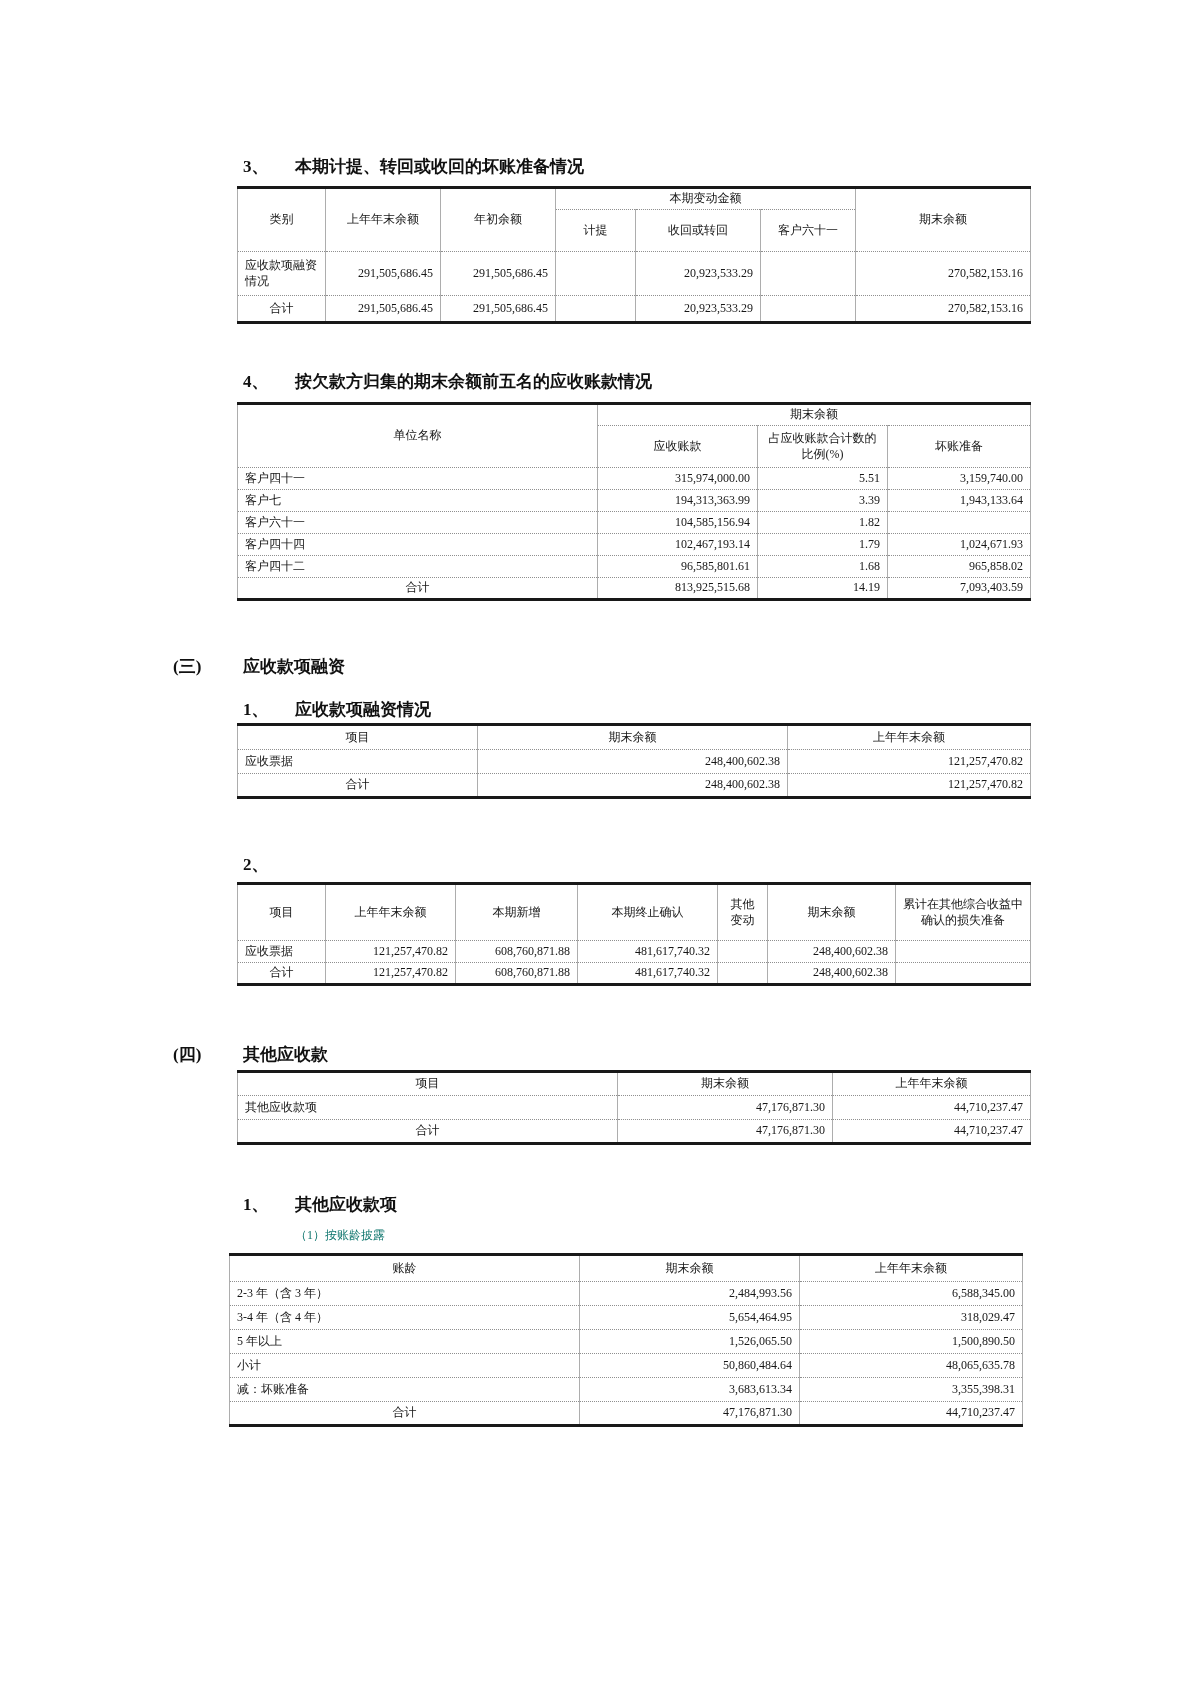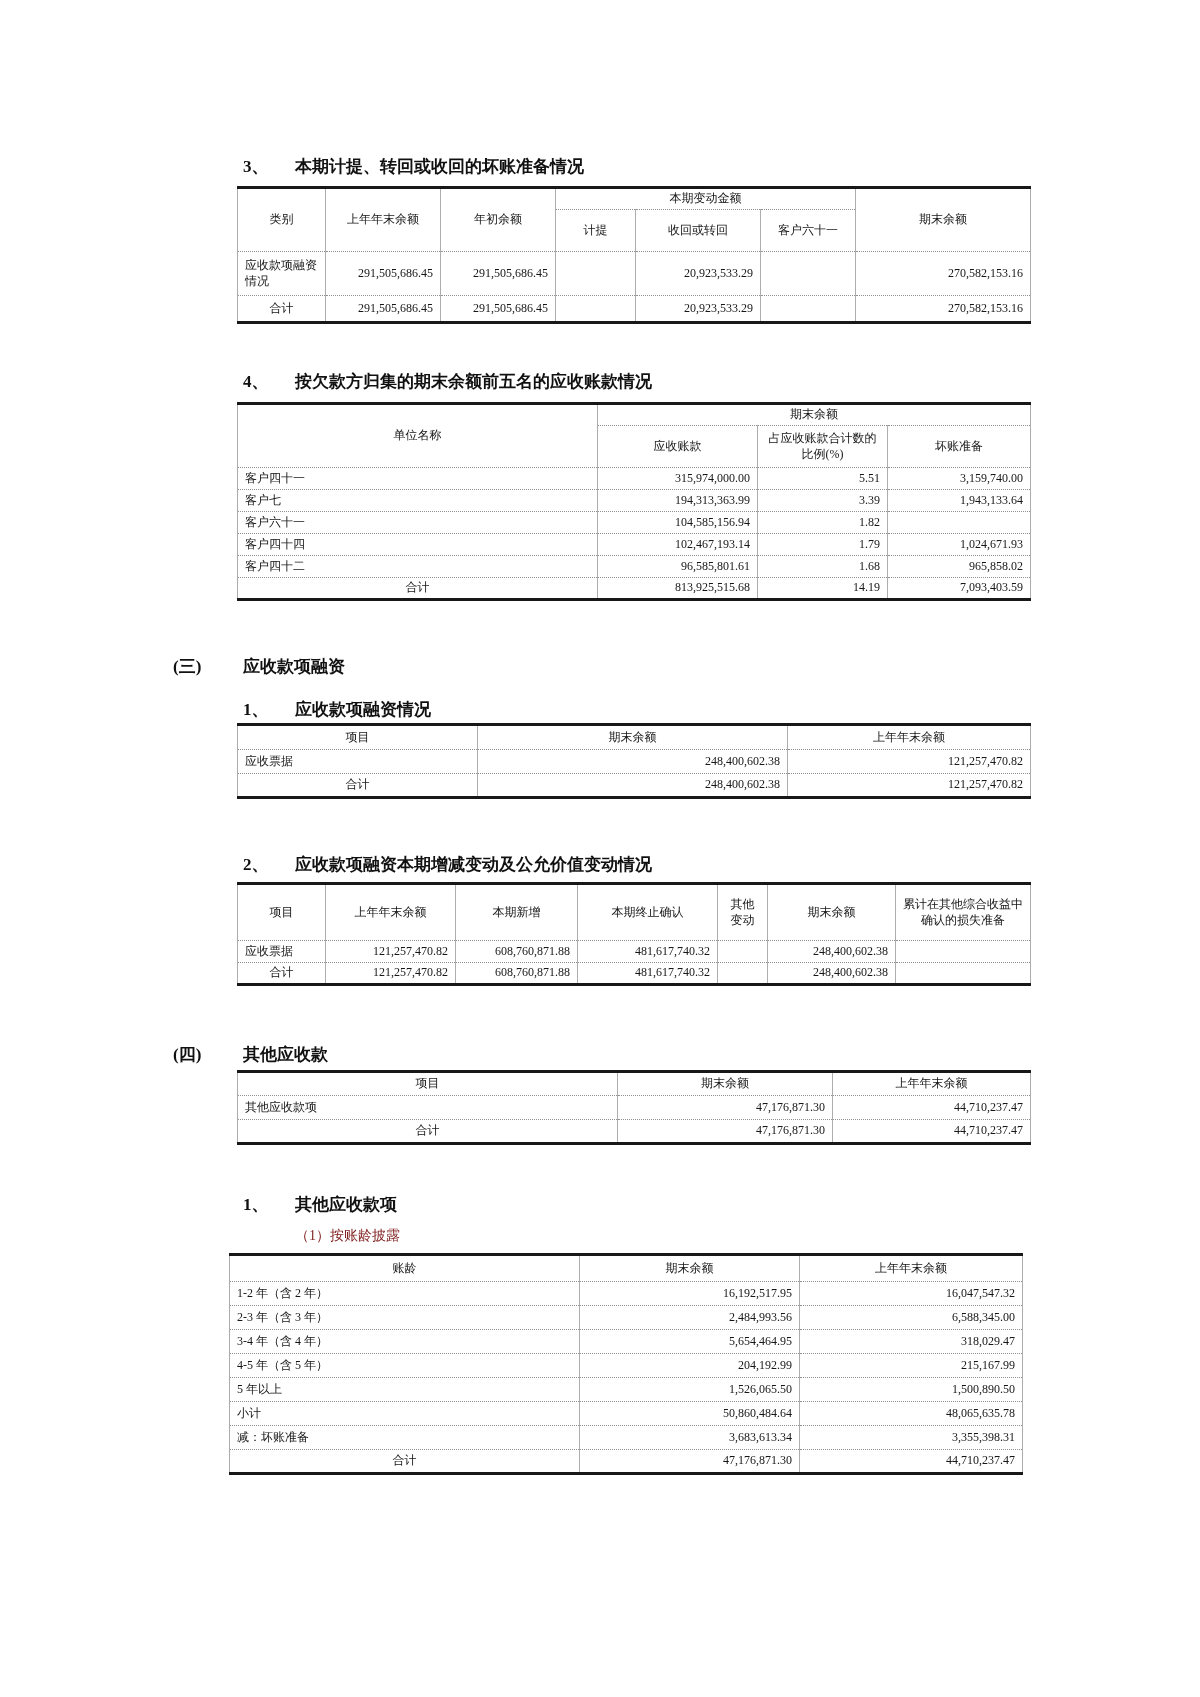--- a/index.html
+++ b/index.html
@@ -10,21 +10,21 @@
     margin:0 auto;
     font-family:"Liberation Serif","DejaVu Serif",serif;
     color:#1a1a1a;
     overflow:hidden;
   }
   .block{position:absolute;}
   .heading{display:flex;align-items:baseline;font-weight:bold;font-size:17px;color:#111;white-space:nowrap;}
   .heading .no{display:inline-block;min-width:52px;}
   .sec-heading{display:flex;align-items:baseline;font-weight:bold;font-size:17px;color:#111;white-space:nowrap;}
   .sec-heading .marker{display:inline-block;min-width:70px;}
-  .sub-heading{font-size:14px;color:#7f1d1d;white-space:nowrap;}
+  .sub-heading{font-size:12px;color:#0f766e;white-space:nowrap;}
   table.fin{
     border-collapse:collapse;table-layout:fixed;
     border-top:3px solid #181818;border-bottom:3px solid #181818;
     font-size:12px;color:#161616;
   }
   table.fin th,table.fin td{
     border-left:1px solid #adadad;border-right:1px solid #adadad;
     border-top:1px dotted #8f8f8f;border-bottom:1px dotted #8f8f8f;
     padding:1px 7px;font-weight:normal;vertical-align:middle;line-height:1.3;
     overflow:hidden;
@@ -186,21 +186,20 @@
       <tr style="height:24px">
         <td class="ctr">合计</td>
         <td class="num">248,400,602.38</td>
         <td class="num">121,257,470.82</td>
       </tr>
     </tbody>
   </table>
 
   <div class="block heading" style="top:853px;left:243px;">
     <span class="no">2、</span>
-    <span>应收款项融资本期增减变动及公允价值变动情况</span>
   </div>
 
   <table class="fin block" style="top:882px;left:237px;width:793px;">
     <colgroup>
       <col style="width:88px">
         <col style="width:130px">
         <col style="width:122px">
       <col style="width:140px">
         <col style="width:50px">
         <col style="width:128px">
@@ -286,40 +285,30 @@
       </colgroup>
     <thead>
       <tr style="height:27px">
         <th>账龄</th>
         <th>期末余额</th>
         <th>上年年末余额</th>
       </tr>
     </thead>
     <tbody>
       <tr style="height:24px">
-        <td class="lbl">1-2 年（含 2 年）</td>
-        <td class="num">16,192,517.95</td>
-        <td class="num">16,047,547.32</td>
-      </tr>
-      <tr style="height:24px">
         <td class="lbl">2-3 年（含 3 年）</td>
         <td class="num">2,484,993.56</td>
         <td class="num">6,588,345.00</td>
       </tr>
       <tr style="height:24px">
         <td class="lbl">3-4 年（含 4 年）</td>
         <td class="num">5,654,464.95</td>
         <td class="num">318,029.47</td>
       </tr>
       <tr style="height:24px">
-        <td class="lbl">4-5 年（含 5 年）</td>
-        <td class="num">204,192.99</td>
-        <td class="num">215,167.99</td>
-      </tr>
-      <tr style="height:24px">
         <td class="lbl">5 年以上</td>
         <td class="num">1,526,065.50</td>
         <td class="num">1,500,890.50</td>
       </tr>
       <tr style="height:24px">
         <td class="lbl">小计</td>
         <td class="num">50,860,484.64</td>
         <td class="num">48,065,635.78</td>
       </tr>
       <tr style="height:24px">

